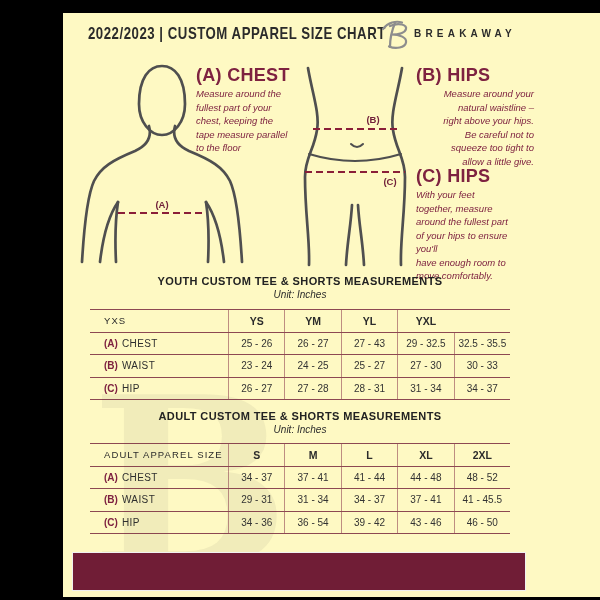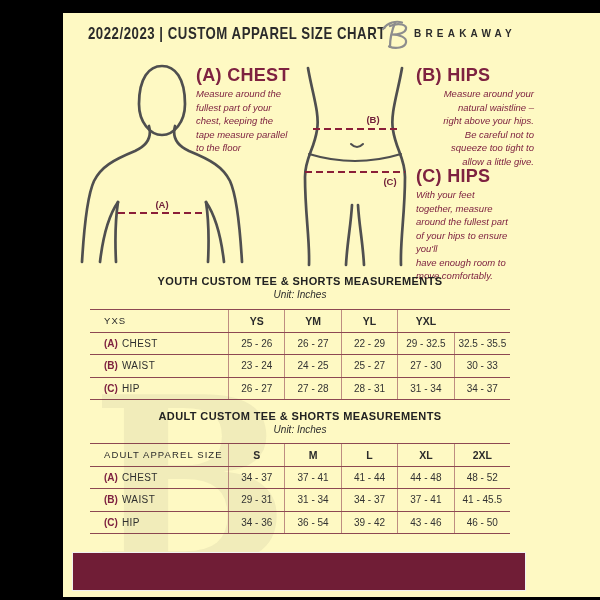--- a/index.html
+++ b/index.html
@@ -156,21 +156,21 @@
       <div class="t-cell">YL</div>
       <div class="t-cell">YXL</div>
     </div>
     <div class="t-row">
       <div class="t-cell">
           <span class="row-key">(A)</span>
           <span class="row-label">CHEST</span>
         </div>
       <div class="t-cell">25 - 26</div>
       <div class="t-cell">26 - 27</div>
-      <div class="t-cell">22 - 29</div>
+      <div class="t-cell">27 - 43</div>
       <div class="t-cell">29 - 32.5</div>
       <div class="t-cell">32.5 - 35.5</div>
     </div>
     <div class="t-row">
       <div class="t-cell">
           <span class="row-key">(B)</span>
           <span class="row-label">WAIST</span>
         </div>
       <div class="t-cell">23 - 24</div>
       <div class="t-cell">24 - 25</div>

